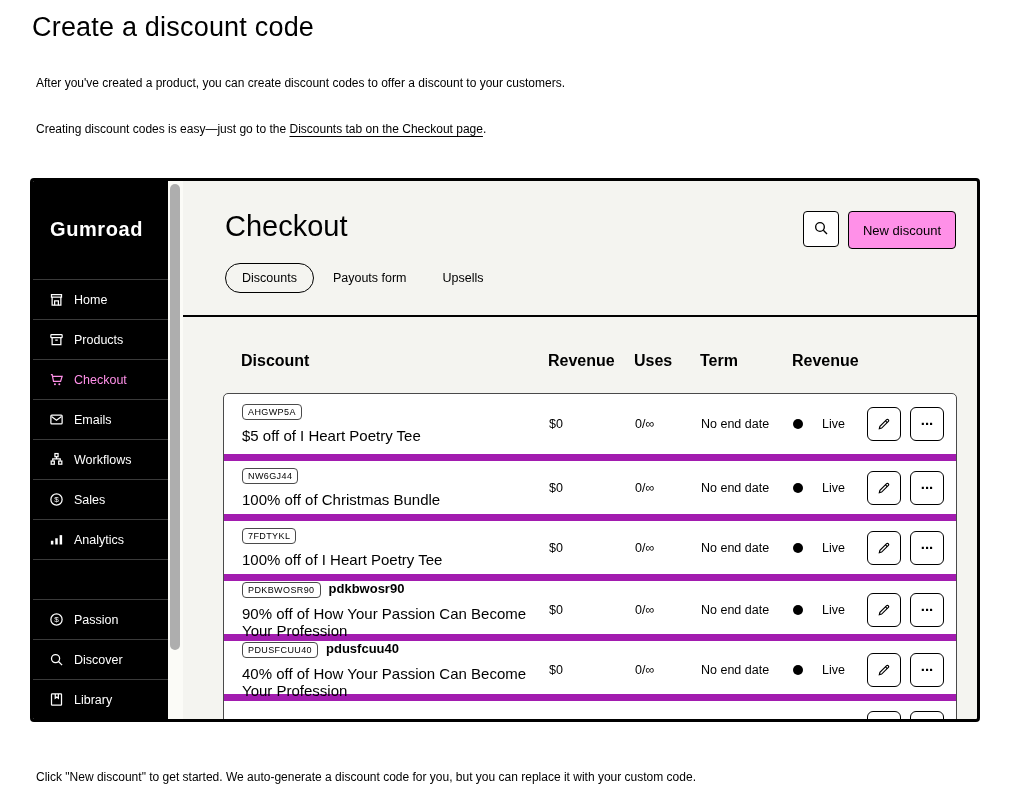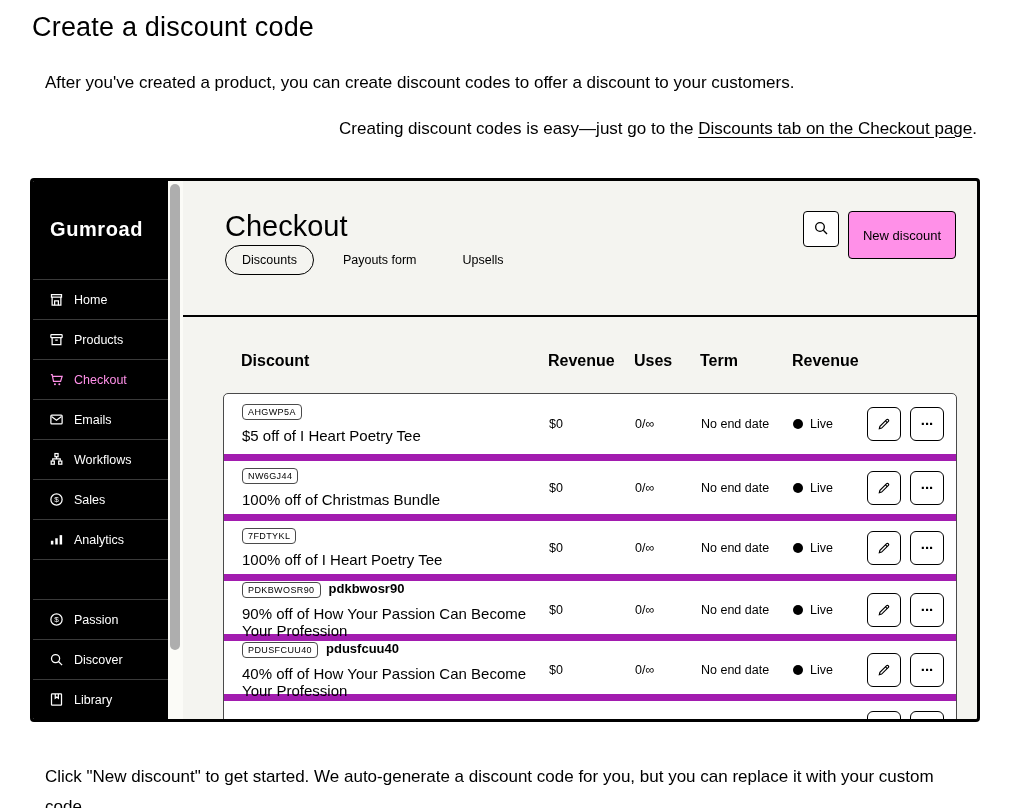--- a/index.html
+++ b/index.html
@@ -8,23 +8,23 @@
     --sidebar:#000000;
   }
   *{box-sizing:border-box;}
   body{
     margin:0; width:1020px; height:808px; overflow:hidden;
     background:#ffffff; color:#000;
     font-family:"Liberation Sans","DejaVu Sans",sans-serif;
   }
   .article{padding:0 30px 0 32px;}
   .doc-title{font-size:27px; font-weight:500; margin:12px 0 0; letter-spacing:.2px;}
-  .doc-p{font-size:17px; line-height:22px; margin:13px;}
+  .doc-p{font-size:12px; line-height:22px; margin:4px;}
   .p-intro{margin-top:29px;}
-  .p-how{margin-top:24px;text-align:right;}
+  .p-how{margin-top:24px;}
   .doc-link{color:#000; text-decoration:underline; text-underline-offset:3px; cursor:pointer;}
   .p-outro{margin-top:40px; line-height:30px; max-width:960px;}
 
   
   .frame{
     margin:38px 0 0 -2px; width:950px; height:544px;
     border:3px solid #000; border-radius:4px; overflow:hidden;
     background:var(--canvas); display:flex;
   }
   .sidebar{width:135px; background:var(--sidebar); color:#fff; display:flex; flex-direction:column; flex:none;}
@@ -38,38 +38,38 @@
   .scrollbar{width:15px; background:#fbfbf7; position:relative; flex:none;}
   .scroll-thumb{position:absolute; left:2px; top:3px; width:10px; height:466px; background:#aeaeae; border-radius:6px;}
 
   .main{flex:1; display:flex; flex-direction:column; min-width:0;}
   .main-header{position:relative; height:136px; padding:28px 22px 0 42px; border-bottom:2px solid #000; flex:none;}
   .app-title{font-size:29px; font-weight:500; line-height:34px;}
   .header-actions{position:absolute; right:21px; top:30px; display:flex; gap:9px;}
   .icon-btn{width:36px; height:36px; background:#fff; border:1px solid #000; border-radius:4px;
     display:flex; align-items:center; justify-content:center; cursor:pointer;}
   .icon-btn svg{width:16px; height:16px;}
-  .primary-btn{height:48px; padding:0 14px; background:var(--accent); border:1px solid #000;
+  .primary-btn{height:38px; padding:0 14px; background:var(--accent); border:1px solid #000;
     border-radius:4px; font-size:13px; font-family:inherit; cursor:pointer;}
-  .tabs{display:flex; gap:12px; align-items:center; margin-top:2px;}
+  .tabs{display:flex; gap:2px; align-items:center; margin-top:20px;}
   .tab{padding:7px 16px; font-size:12.5px; border:1px solid transparent; border-radius:999px;
     background:transparent; font-family:inherit; cursor:pointer;}
   .tab.active{border-color:#000;}
 
   .content{flex:1; padding:35px 20px 0 40px; overflow:hidden;}
   .grid-cols{display:grid; grid-template-columns:307px 86px 66px 92px 1fr 86px; align-items:center; padding:0 12px 0 18px;}
   .col-labels{font-size:16px; font-weight:700;}
   .table{margin-top:23px; background:#fff; border:1px solid #4a4a4a; border-radius:5px;}
   .row{height:60px; font-size:12.5px;}
   .row + .row{border-top:7px solid #a21caf;}
   .chip{display:inline-block; border:1px solid #4a4a4a; border-radius:4px; padding:2px 5px;
     font-size:9px; letter-spacing:.4px; background:#fff;}
   .code-name{font-weight:700; font-size:13px; margin-left:8px;}
   .desc{font-size:15px; margin-top:7px;}
-  .status-cell{display:flex; align-items:center; gap:7px;}
+  .status-cell{display:flex; align-items:center; gap:19px;}
   .dot{width:10px; height:10px; border-radius:50%; background:#000; flex:none;}
   .row-actions{display:flex; gap:9px; justify-content:flex-end;}
   .sq-btn{width:34px; height:34px; background:#fff; border:1px solid #000; border-radius:6px;
     display:flex; align-items:center; justify-content:center; cursor:pointer; font-family:inherit;}
   .sq-btn svg{width:14px; height:14px;}
   .sq-btn .dots{font-size:15px; font-weight:700; line-height:0; transform:translateY(-4px);}
 </style>
 </head>
 <body>
 

